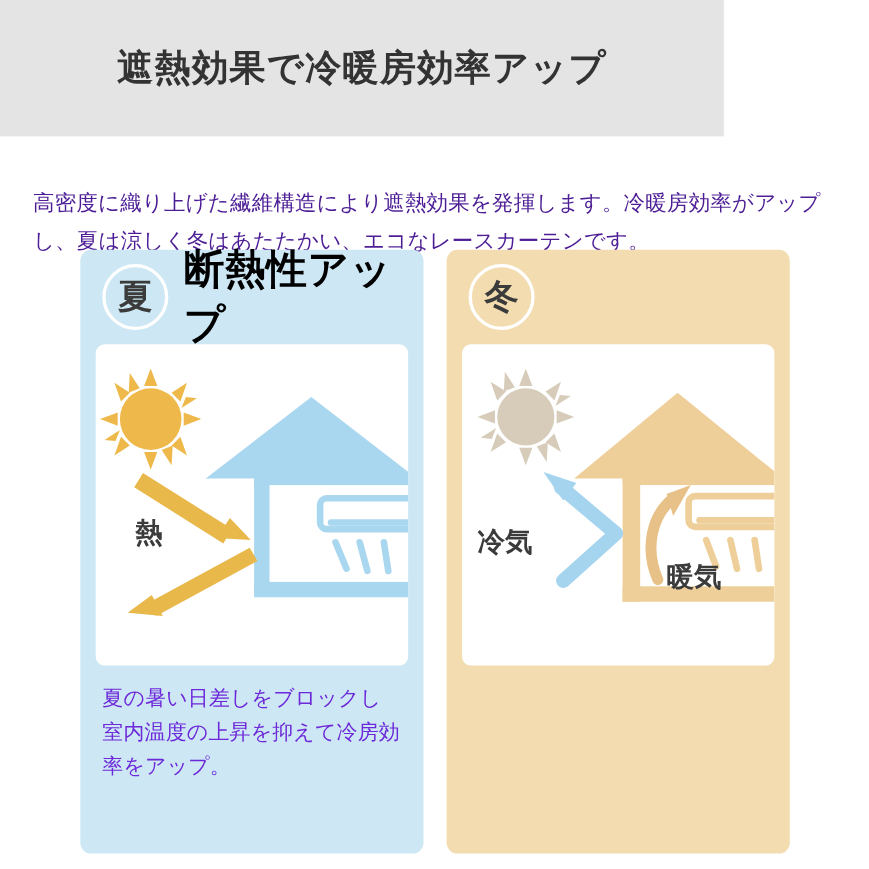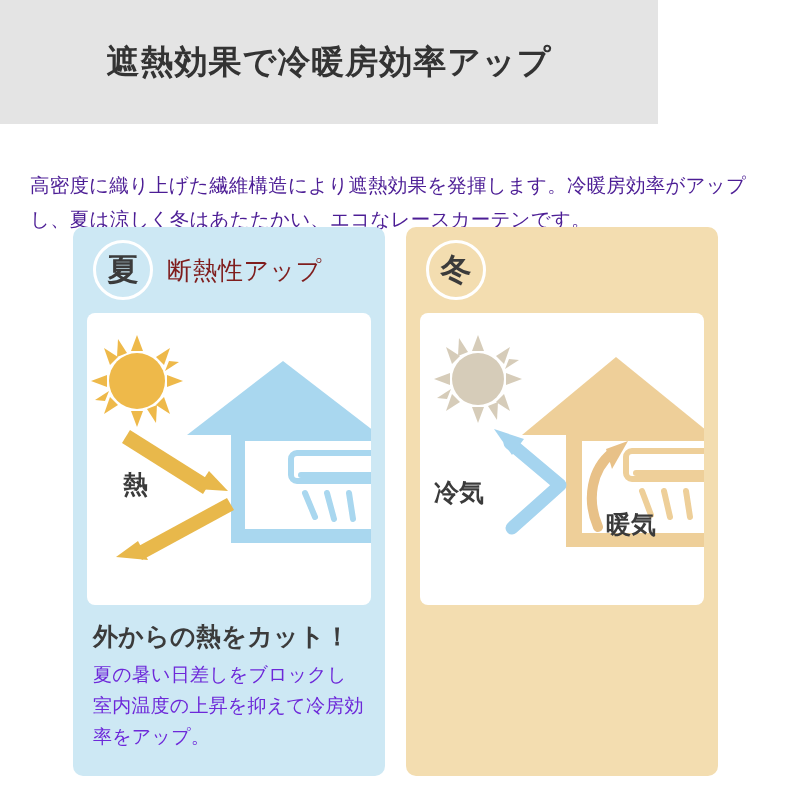--- a/index.html
+++ b/index.html
@@ -51,21 +51,21 @@
     padding-left:20px; gap:14px;
   }
   .season-badge {
     width:60px; height:60px; border-radius:50%;
     border:3px solid #ffffff;
     display:flex; align-items:center; justify-content:center;
     font-size:31px; font-weight:bold; color:#3b3b3b;
     flex:0 0 auto;
   }
   .card-title {
-    font-size:25px; font-weight:normal; color:#7f1d1d;
+    font-size:37px; font-weight:bold; color:#000000;
     letter-spacing:0.5px;
   }
 
   
   .illus-panel {
     position:relative;
     margin:0 14px;
     height:292px;
     background:#ffffff;
     border-radius:8px;
@@ -149,21 +149,20 @@
 
             <polygon points="140,185 48,235 55,247 147,197"></polygon>
             <polygon points="29,244 61,247 51,228"></polygon>
           </g>
 
           <text x="36" y="180" font-family="Liberation Sans, sans-serif" font-size="25" font-weight="bold" fill="#3b3b3b">熱</text>
         </svg>
       </div>
 
       <div class="card-foot">
-        <div class="foot-head">外からの熱をカット！</div>
         <div class="foot-body">夏の暑い日差しをブロックし室内温度の上昇を抑えて冷房効率をアップ。</div>
       </div>
     </div>
 
     <div class="card winter">
       <div class="card-head">
         <div class="season-badge">冬</div>
       </div>
 
       <div class="illus-panel">

